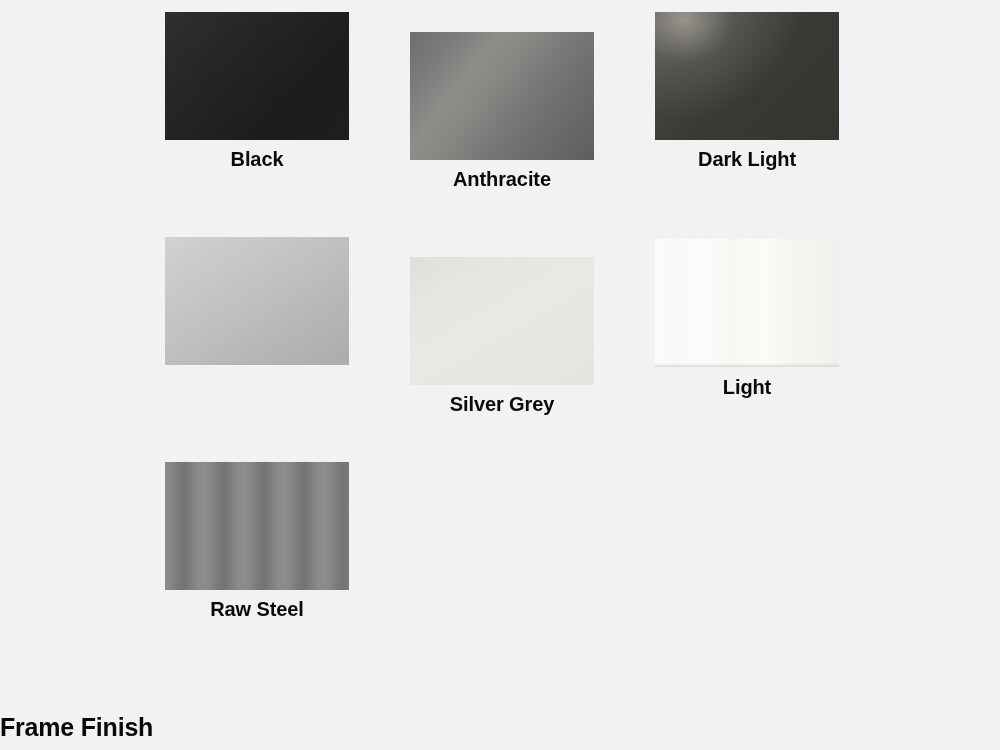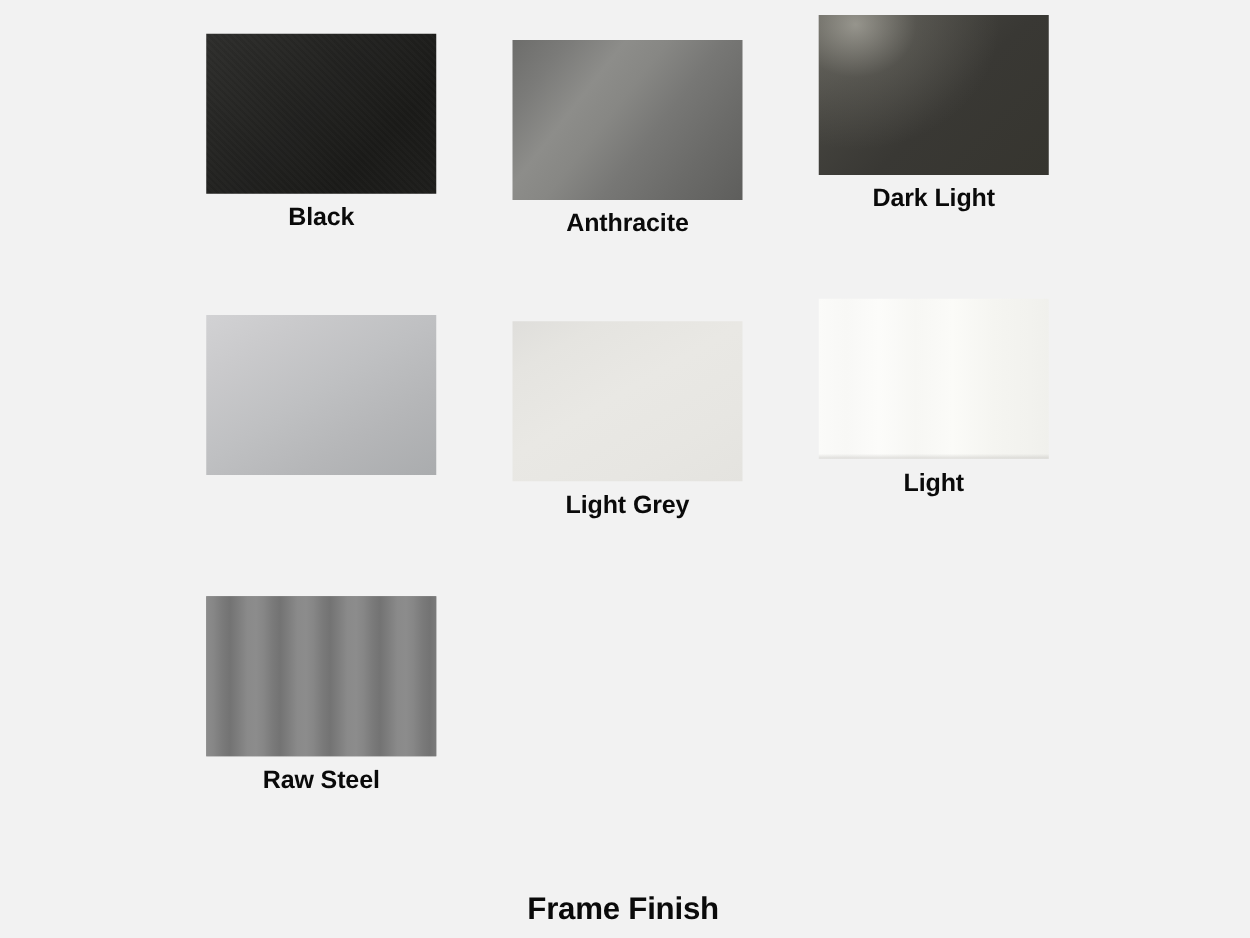--- a/index.html
+++ b/index.html
@@ -33,21 +33,21 @@
     width: 670px;
     display: grid;
     grid-template-columns: 184px 61px 184px 61px 184px;
     grid-auto-rows: 225px;
   }
 
   .swatch-cell {
     position: relative;
     width: 184px;
   }
-  .swatch-cell.col-1 { grid-column: 1; margin-top: 15px; }
+  .swatch-cell.col-1 { grid-column: 1; }
   .swatch-cell.col-2 { grid-column: 3; margin-top: 20px; }
   .swatch-cell.col-3 { grid-column: 5; }
 
   .swatch-chip {
     width: 184px;
     height: 128px;
     display: block;
     position: relative;
   }
 
@@ -155,21 +155,21 @@
         #8c8c8c 40px),
       linear-gradient(90deg, #8a8a8a 0%, #7d7d7d 50%, #858585 100%);
   }
 
   
   .picker-title {
     position: absolute;
     left: 0;
     top: 712px;
     width: 997px;
-    text-align: center;
+    text-align: left;
     font-size: 25px;
     font-weight: bold;
     color: #0a0a0a;
     line-height: 1.2;
     letter-spacing: -0.2px;
     font-family: "Liberation Sans", sans-serif;
   }
 </style>
 </head>
 <body>
@@ -192,21 +192,21 @@
       <span class="swatch-chip finish-darkgrey"></span>
       <span class="swatch-label">Dark Light</span>
     </div>
 
     <div class="swatch-cell col-1">
       <span class="swatch-chip finish-silver"></span>
     </div>
 
     <div class="swatch-cell col-2">
       <span class="swatch-chip finish-lightgrey"></span>
-      <span class="swatch-label">Light Grey</span>
+      <span class="swatch-label">Silver Grey</span>
     </div>
 
     <div class="swatch-cell col-3 offset-down">
       <span class="swatch-chip finish-white"></span>
       <span class="swatch-label">Light</span>
     </div>
 
     <div class="swatch-cell col-1">
       <span class="swatch-chip finish-rawsteel"></span>
       <span class="swatch-label">Raw Steel</span>

